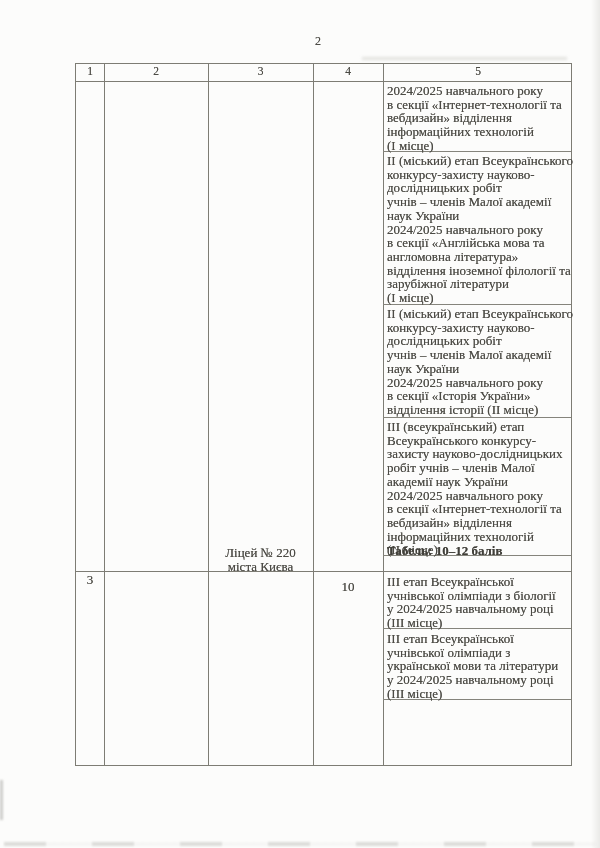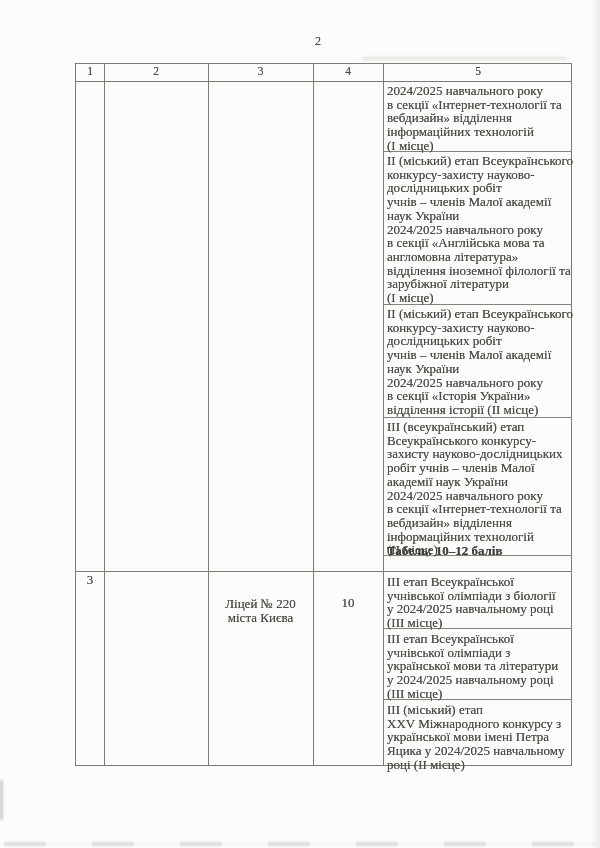--- a/index.html
+++ b/index.html
@@ -113,38 +113,33 @@
 робіт учнів – членів Малої
 академії наук України
 2024/2025 навчального року
 в секції «Інтернет-технології та
 вебдизайн» відділення
 інформаційних технологій
 (ІІ місце)</div>
     <div class="cell ach bold scan-text" style="top:480px">Табель: 10–12 балів</div>
 
     <div class="cell ctr scan-text" style="left:0;width:28px;top:509px">3</div>
-    <div class="cell ctr scan-text" style="left:132px;width:105px;top:533px">Ліцей № 220
+    <div class="cell ctr scan-text" style="left:132px;width:105px;top:482px">Ліцей № 220
 міста Києва</div>
-    <div class="cell ctr scan-text" style="left:237px;width:70px;top:532px">10</div>
+    <div class="cell ctr scan-text" style="left:237px;width:70px;top:516px">10</div>
 
     <div class="cell ach scan-text" style="top:511px">ІІІ етап Всеукраїнської
 учнівської олімпіади з біології
 у 2024/2025 навчальному році
 (ІІІ місце)</div>
     <div class="cell ach scan-text" style="top:568px">ІІІ етап Всеукраїнської
 учнівської олімпіади з
 української мови та літератури
 у 2024/2025 навчальному році
 (ІІІ місце)</div>
-    <div class="cell ach scan-text" style="top:639px">ІІІ (міський) етап
-XXV Міжнародного конкурсу з
-української мови імені Петра
-Яцика у 2024/2025 навчальному
-році (ІІ місце)</div>
 
   </div>
 
   <div class="scan-bottom"></div>
   <div class="scan-right"></div>
   <div class="scan-left-fleck"></div>
 
 </div>
 
 </body></html>

